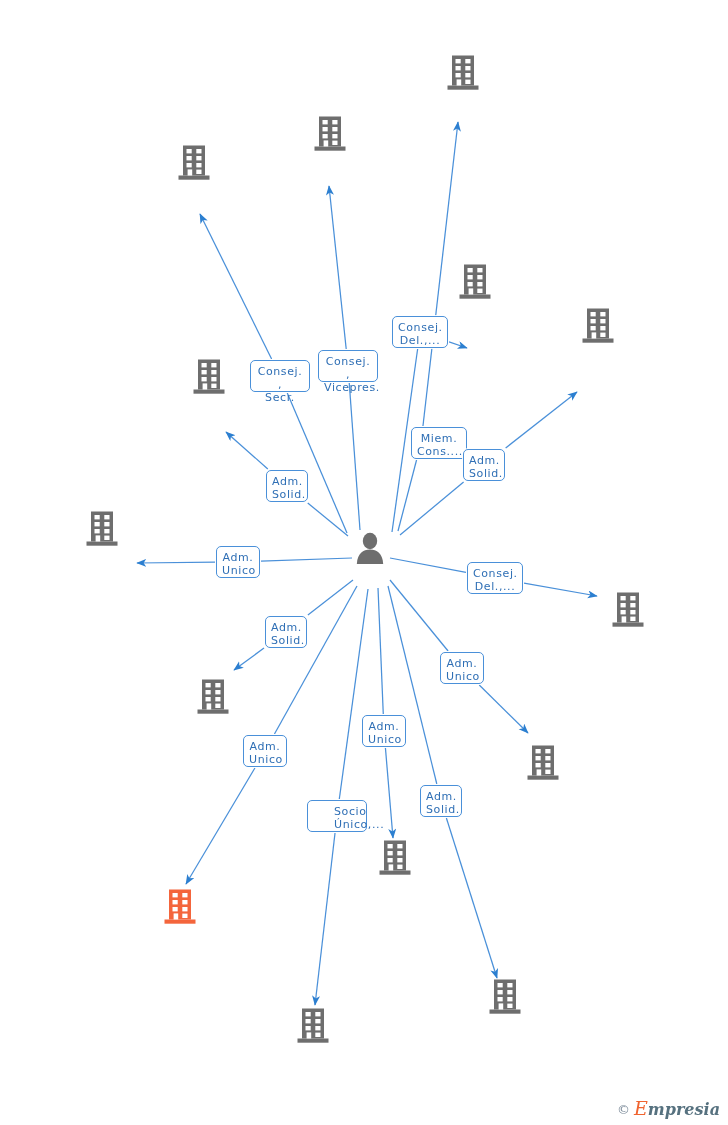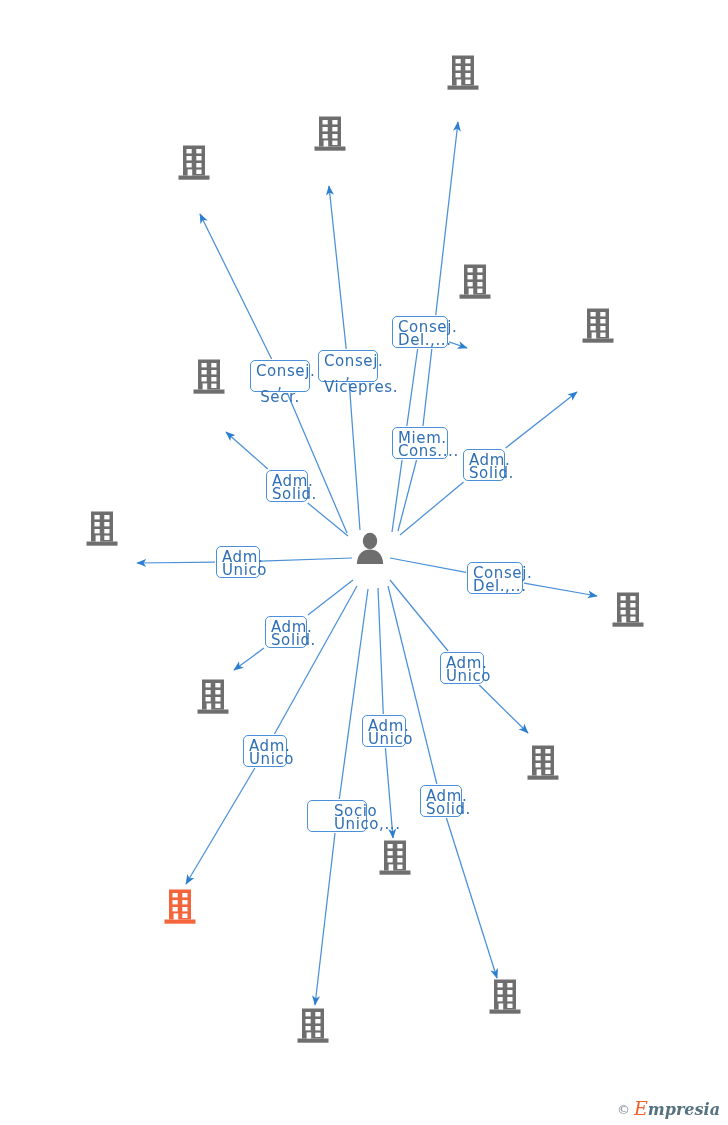--- a/index.html
+++ b/index.html
@@ -59,21 +59,21 @@
   }
 
   
   .elabel{
     position:absolute;
     box-sizing:border-box;
     background:#ffffff;
     border:1px solid #4a90d9;
     border-radius:5px;
     color:#2f6fb5;
-    font-size:15px;
+    font-size:11px;
     line-height:13px;
     text-align:center;
     padding:4px 5px 4px 5px;
     letter-spacing:.6px;
     white-space:pre-line;
     box-shadow:0 0 0 1px rgba(255,255,255,.9);
   }
 
   
   #watermark{
@@ -356,21 +356,21 @@
         <span class="cap"></span>
       </div>
     </div>
   <div id="labels-layer">
       <div class="elabel" style="left: 392px; top: 316px; width: 56px; height: 32px;">Consej.
 Del.,...</div>
       <div class="elabel" style="left: 318px; top: 350px; width: 60px; height: 32px;">Consej. ,
 Vicepres.</div>
       <div class="elabel" style="left: 250px; top: 360px; width: 60px; height: 32px;">Consej. ,
 Secr.</div>
-      <div class="elabel" style="left: 392px; top: 427px; width: 56px; height: 32px;">Miem.
+      <div class="elabel" style="left: 411px; top: 427px; width: 56px; height: 32px;">Miem.
 Cons....</div>
       <div class="elabel" style="left: 463px; top: 449px; width: 42px; height: 32px;">Adm.
 Solid.</div>
       <div class="elabel" style="left: 266px; top: 470px; width: 42px; height: 32px;">Adm.
 Solid.</div>
       <div class="elabel" style="left: 216px; top: 546px; width: 44px; height: 32px;">Adm.
 Unico</div>
       <div class="elabel" style="left: 467px; top: 562px; width: 56px; height: 32px;">Consej.
 Del.,...</div>
       <div class="elabel" style="left: 265px; top: 616px; width: 42px; height: 32px;">Adm.

